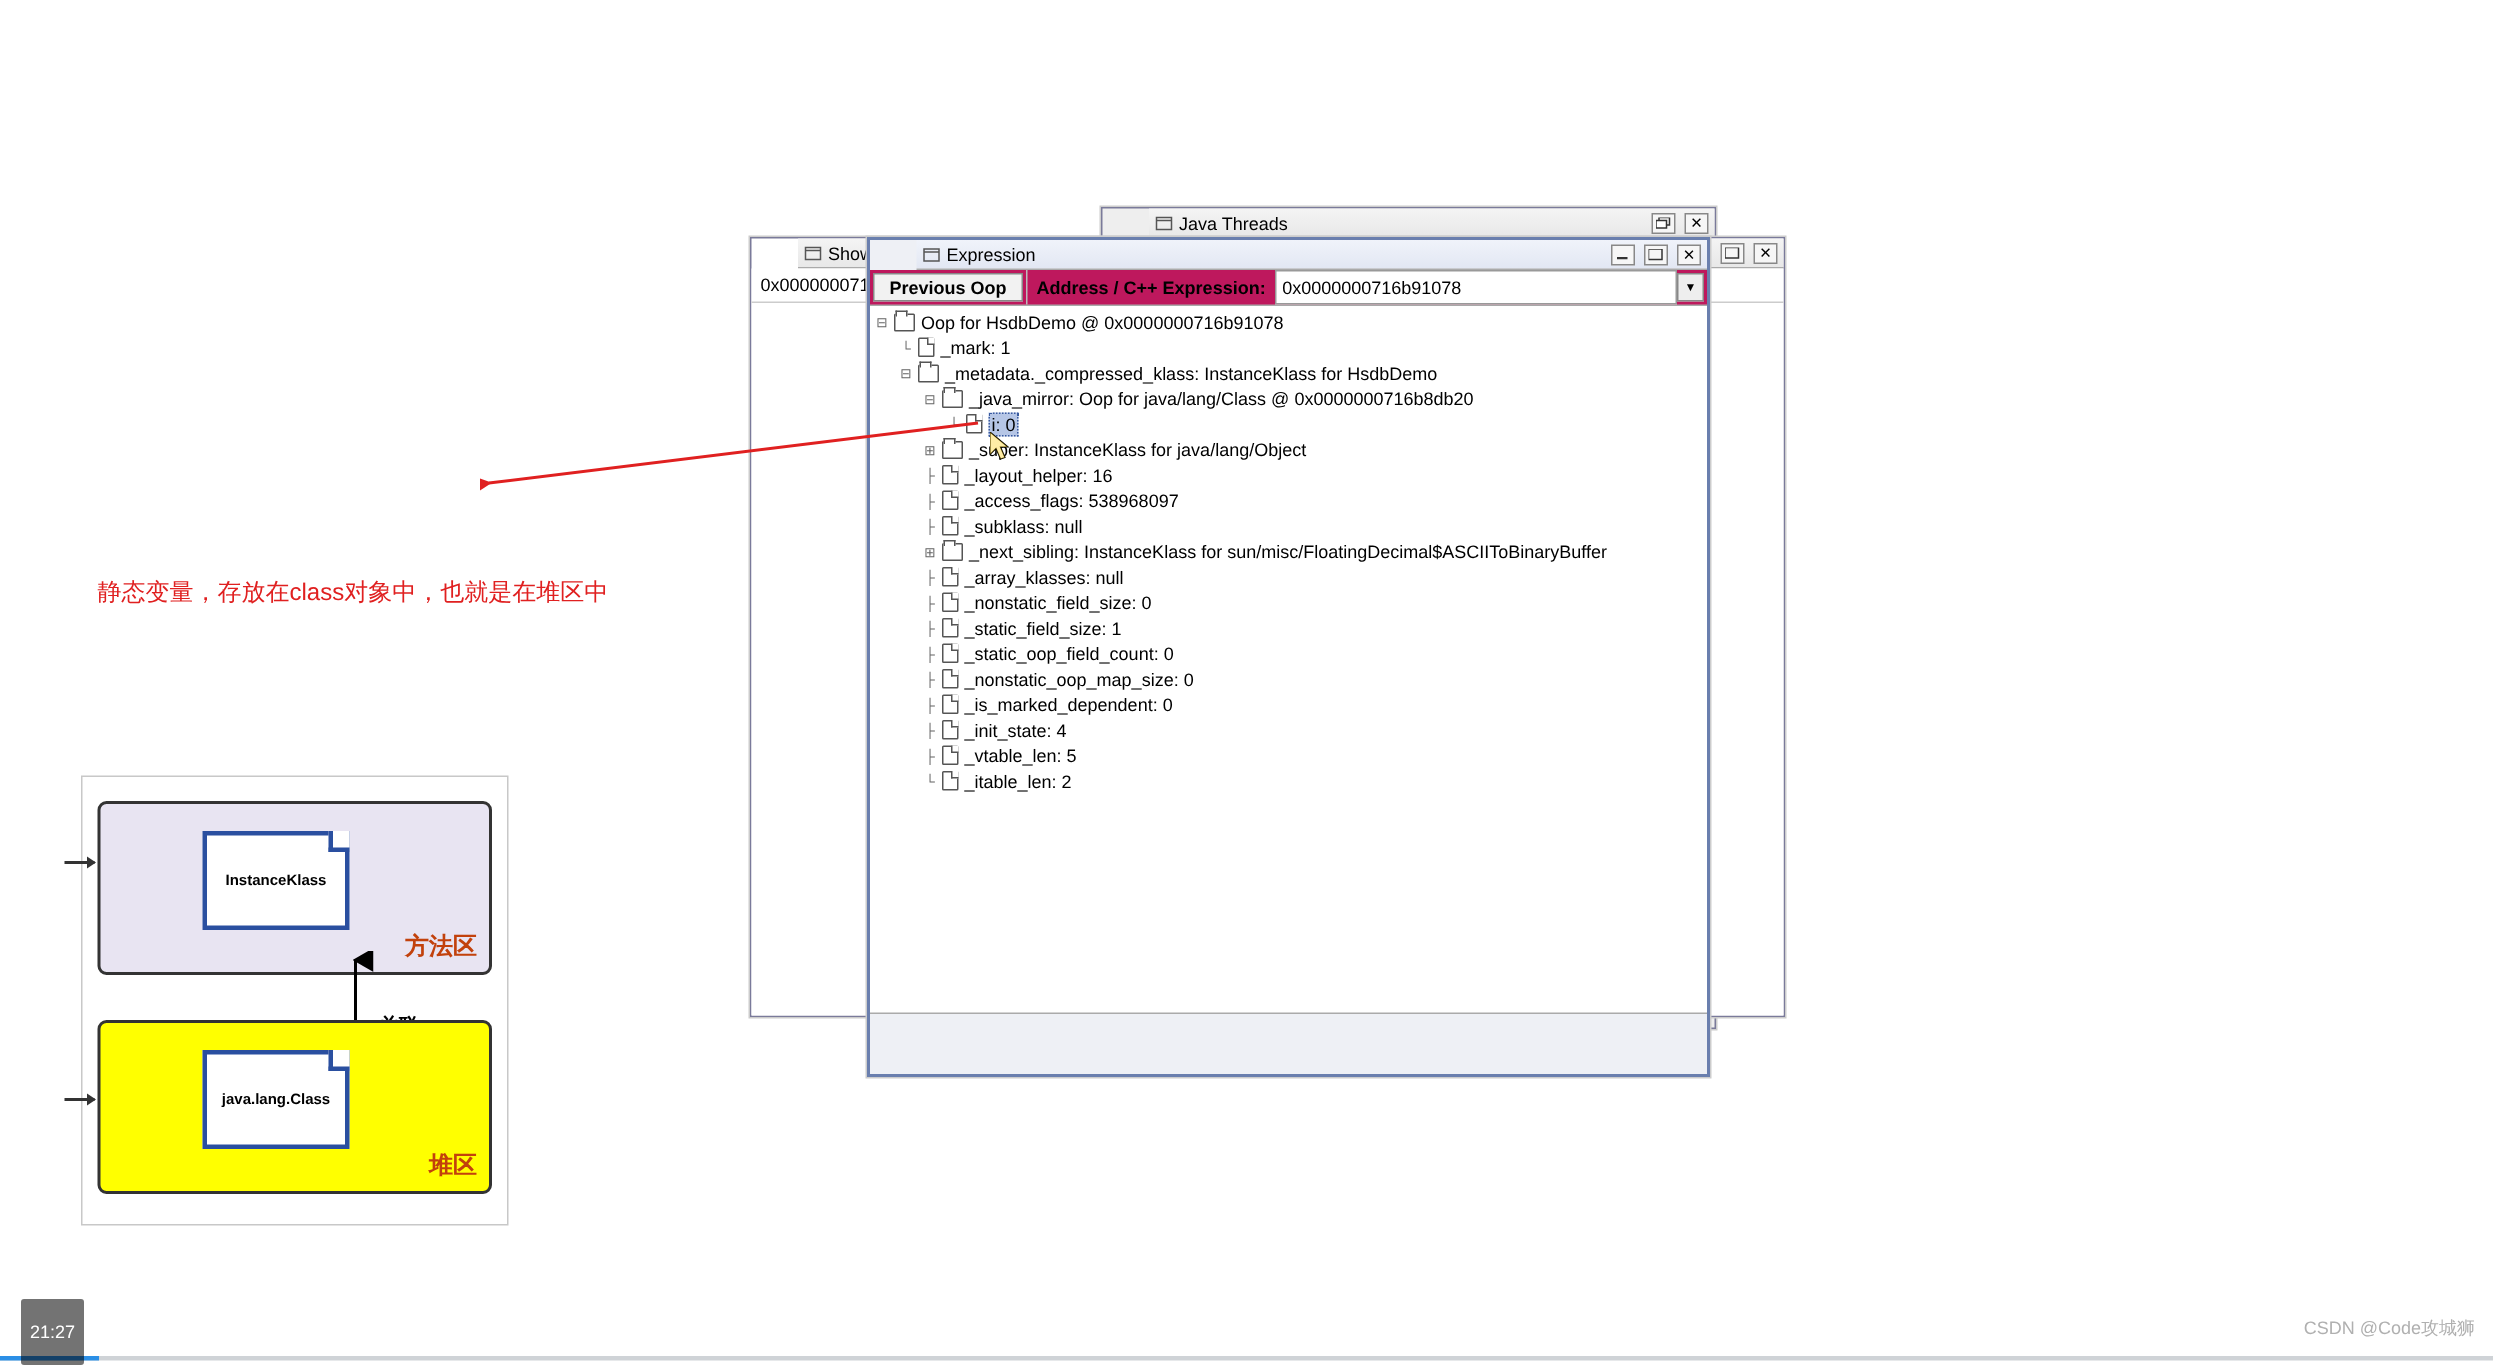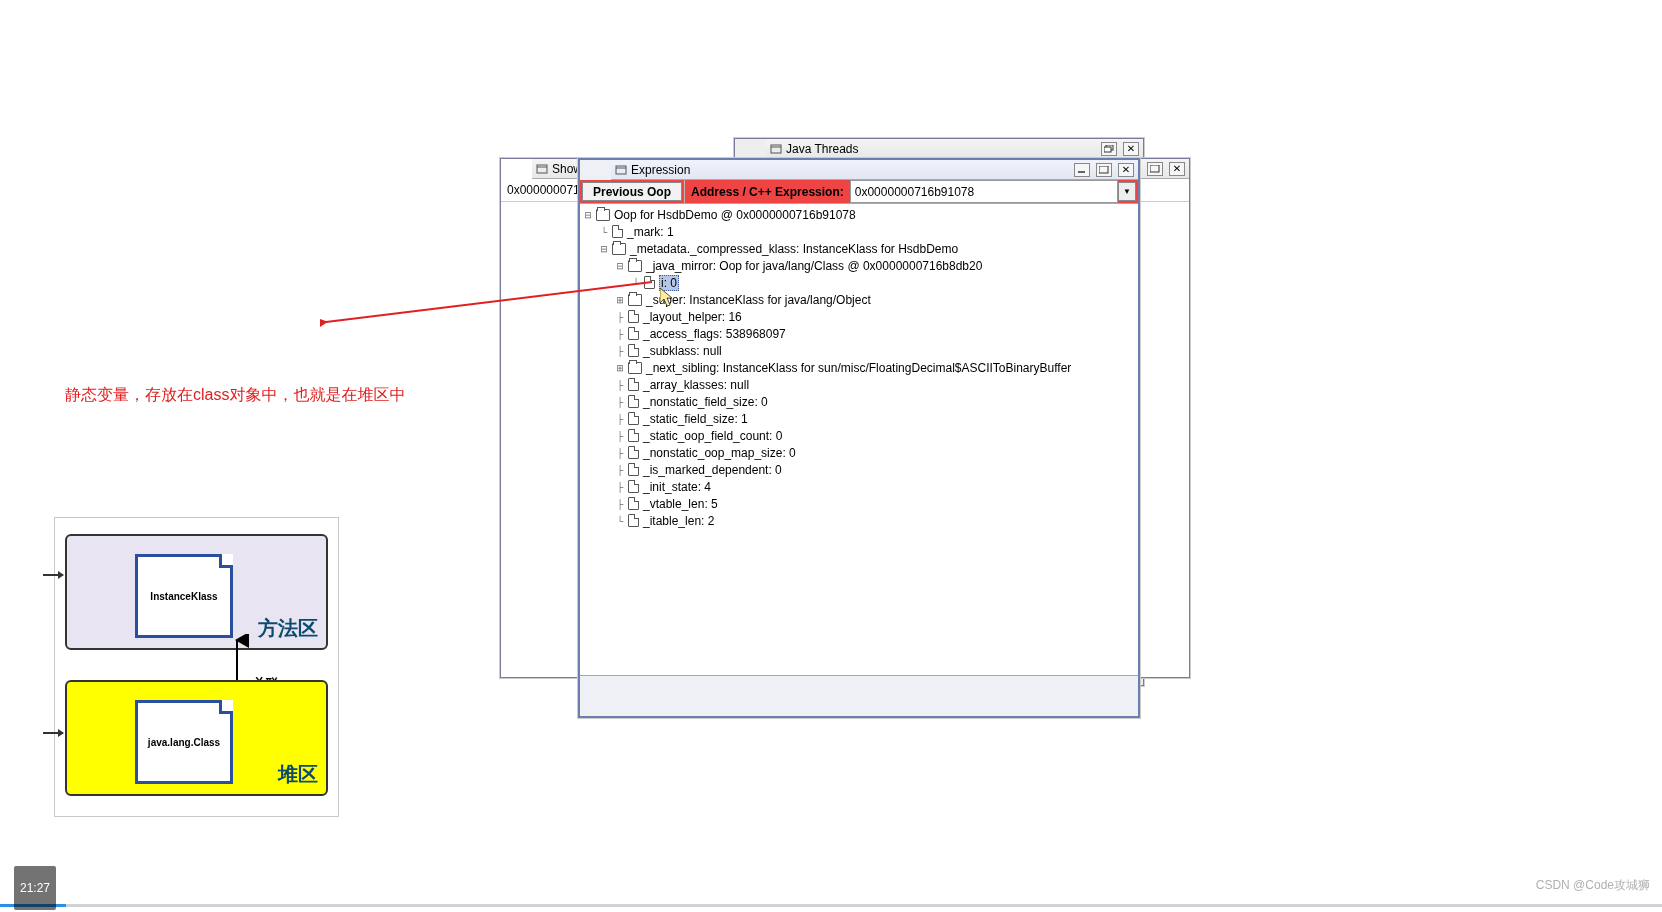--- a/index.html
+++ b/index.html
@@ -76,21 +76,21 @@
     border: 2px solid #6a7fae;
     background: #eef0f5;
   }
   #inspector .titlebar {
     background: linear-gradient(#f0f3fa,#e2e7f3);
   }
   #inspector .toolbar {
     display: flex;
     align-items: stretch;
     height: 24px;
-    background: #ef4444;
+    background: #be185d;
     border-bottom: 1px solid #a9a9a9;
     font-size: 12px;
   }
   .prev-oop-btn {
     border: 1px solid #888;
     background: #f2f2f2;
     padding: 2px 10px;
     margin: 2px;
     font-weight: bold;
     font-size: 12px;
@@ -238,28 +238,28 @@
     border: 2px solid #333;
     border-radius: 6px;
     height: 116px;
     margin-bottom: 30px;
   }
   .zone-top { background: #e8e4f2; }
   .zone-bottom { background: #ffff00; }
   .zone-label {
     position: absolute;
     right: 8px; bottom: 6px;
-    font-size: 20px;
+    font-size: 16px;
     font-weight: bold;
-    color: #0c4a6e;
+    color: #c2410c;
   }
   .box {
     position: absolute;
     left: 68px; top: 18px;
-    width: 98px; height: 84px;
+    width: 98px; height: 66px;
     border: 3px solid #2a4fa0;
     background: #fff;
     display: flex; align-items: center; justify-content: center;
     text-align: center;
     font-size: 10px;
     font-weight: bold;
   }
   .box-corner {
     position: absolute;
     right: -3px; top: -3px;

